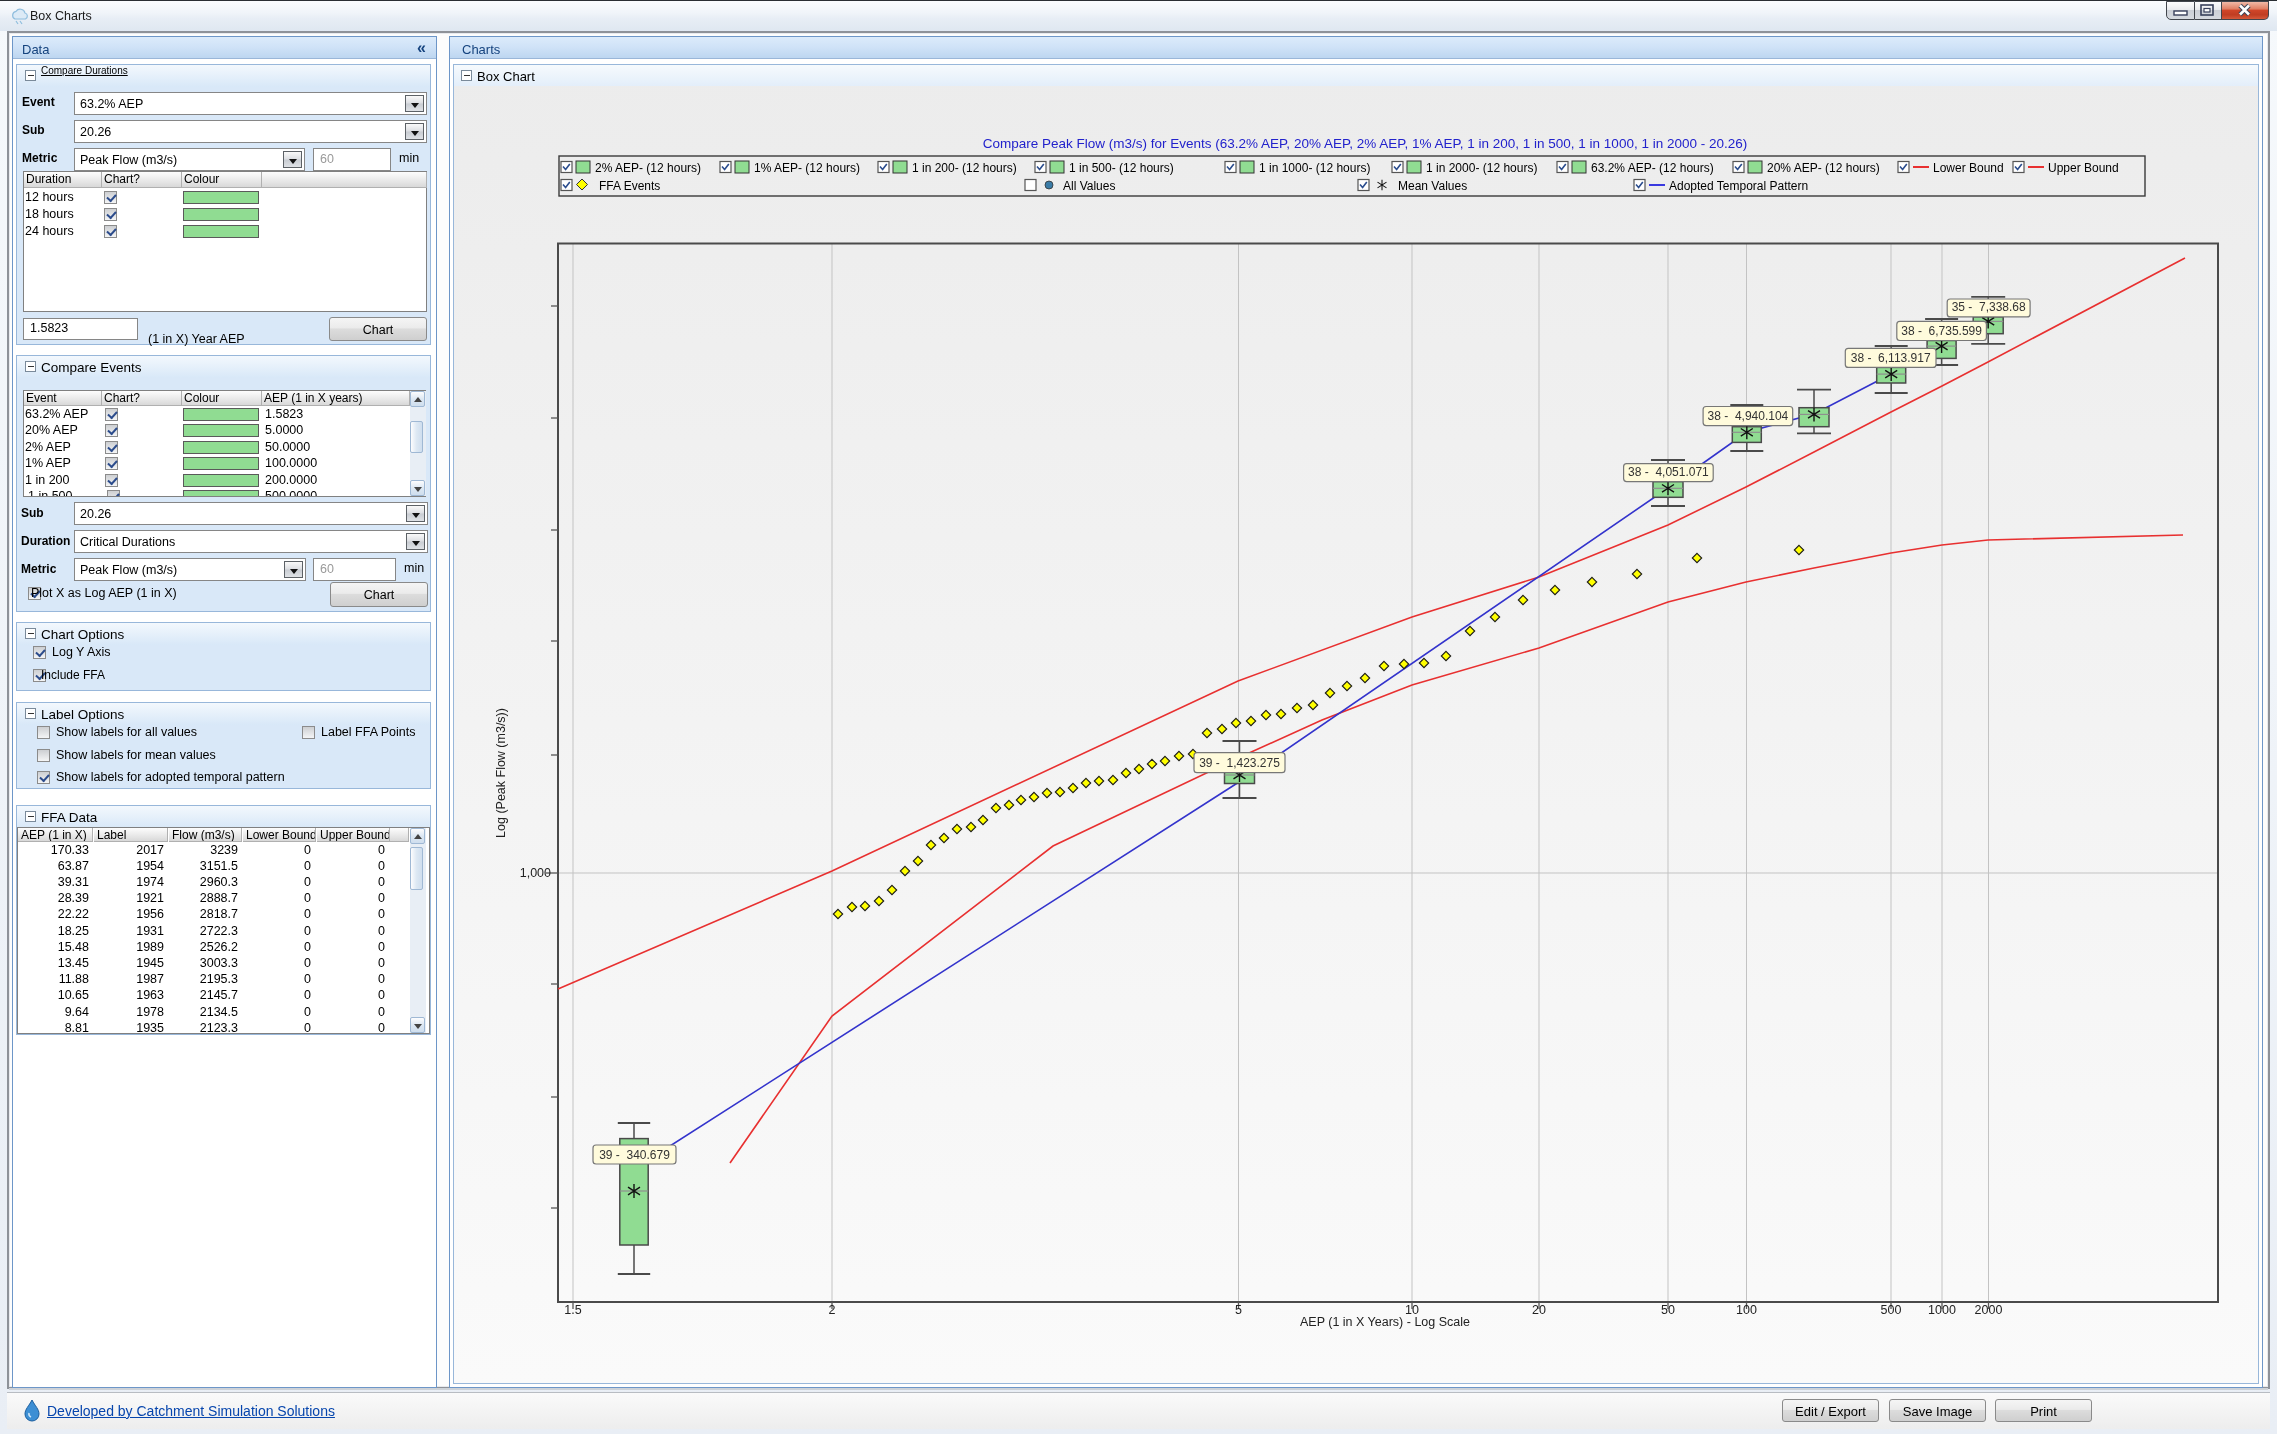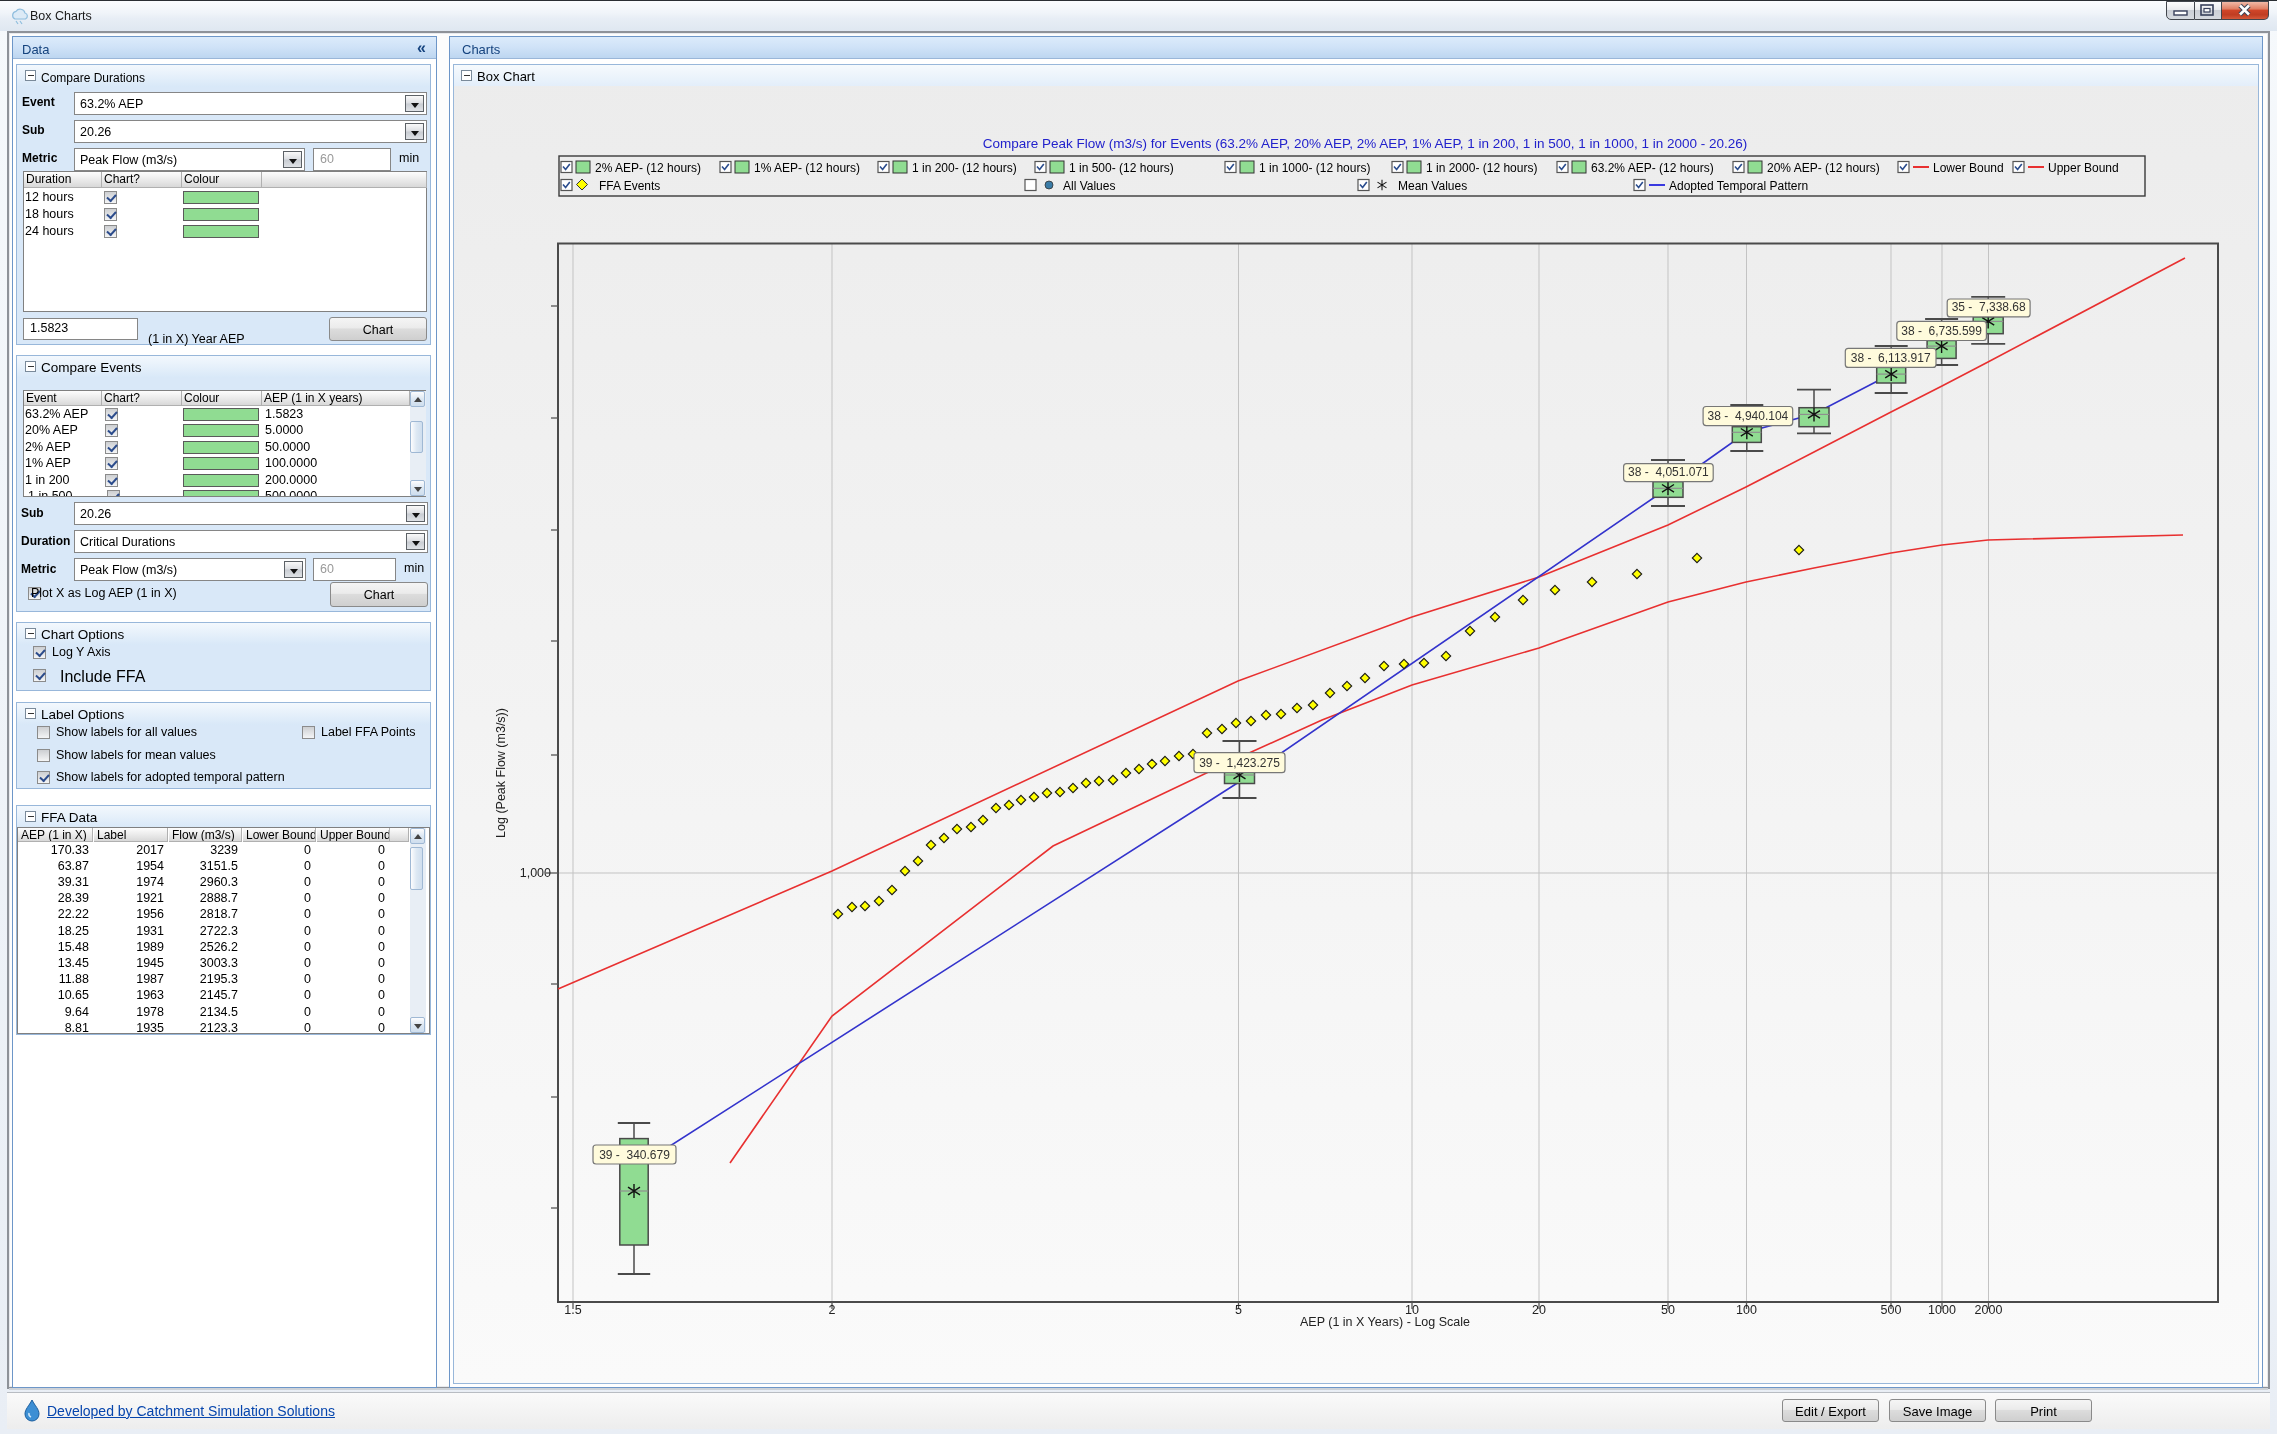--- a/index.html
+++ b/index.html
@@ -77,21 +77,21 @@
       </svg></div>
 </div>
 <div class="abs client"></div>
 <div class="abs panel" style="left:12px;top:36px;width:425px;height:1352px;"></div>
 <div class="abs phead" style="left:13px;top:37px;width:423px;height:22px;"></div>
 <div class="abs" style="left:22px;top:42px;font-size:13px;color:#15437e;">Data</div>
 <div class="abs" style="left:417px;top:39px;font-size:16px;color:#15437e;font-weight:bold;">«</div>
 <div class="abs grp" style="left:16px;top:64px;width:415px;height:281px;">
     <div class="ghead"></div>
     <div class="gmin" style="left:8px;top:5px;"></div>
-    <div style="position:absolute;left:24px;top:6px;font-size:12px;">Compare Durations</div>
+    <div style="position:absolute;left:24px;top:0;font-size:10px;text-decoration:underline;">Compare Durations</div>
   </div>
 <div class="abs" style="left:22px;top:95px;font-weight:bold;font-size:12px;">Event</div>
 <div class="combo abs" style="left:74px;top:92px;width:353px;height:23px;">
     <div class="tx">63.2% AEP</div>
     <div class="dbtn" style="right:2px;"></div>
   </div>
 <div class="abs" style="left:22px;top:123px;font-weight:bold;font-size:12px;">Sub</div>
 <div class="combo abs" style="left:74px;top:120px;width:353px;height:23px;">
     <div class="tx">20.26</div>
     <div class="dbtn" style="right:2px;"></div>
@@ -187,21 +187,21 @@
 <div class="abs" style="left:31px;top:586px;font-size:12.5px;">Plot X as Log AEP (1 in X)</div>
 <div class="btn abs" style="left:330px;top:582px;width:98px;height:25px;line-height:25px;">Chart</div>
 <div class="abs grp" style="left:16px;top:622px;width:415px;height:69px;">
     <div class="ghead"></div>
     <div class="gmin" style="left:8px;top:5px;"></div>
     <div style="position:absolute;left:24px;top:4px;font-size:13.5px;">Chart Options</div>
   </div>
 <div class="abs cb on" style="left:33px;top:646px;"></div>
 <div class="abs" style="left:52px;top:645px;font-size:12.5px;">Log Y Axis</div>
 <div class="abs cb on" style="left:33px;top:669px;"></div>
-<div class="abs" style="left:60px;top:668px;font-size:16px;">Include FFA</div>
+<div class="abs" style="left:41px;top:668px;font-size:12px;">Include FFA</div>
 <div class="abs grp" style="left:16px;top:702px;width:415px;height:87px;">
     <div class="ghead"></div>
     <div class="gmin" style="left:8px;top:5px;"></div>
     <div style="position:absolute;left:24px;top:4px;font-size:13.5px;">Label Options</div>
   </div>
 <div class="abs cb" style="left:37px;top:726px;"></div>
 <div class="abs" style="left:56px;top:725px;font-size:12.5px;">Show labels for all values</div>
 <div class="abs cb" style="left:302px;top:726px;"></div>
 <div class="abs" style="left:321px;top:725px;font-size:12.5px;">Label FFA Points</div>
 <div class="abs cb" style="left:37px;top:749px;"></div>

